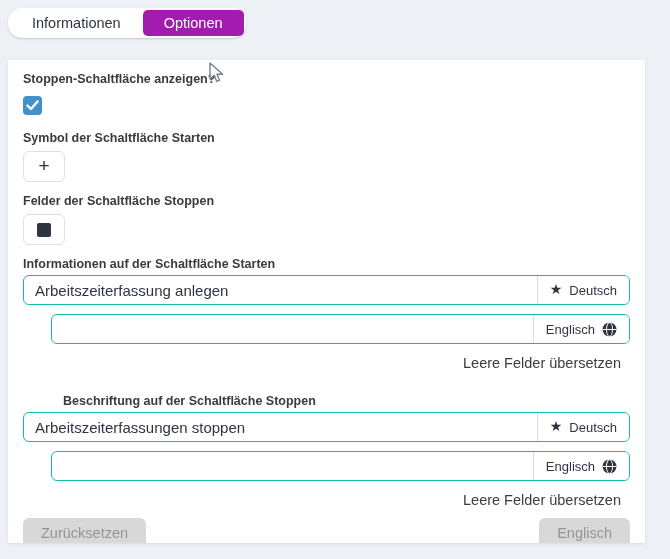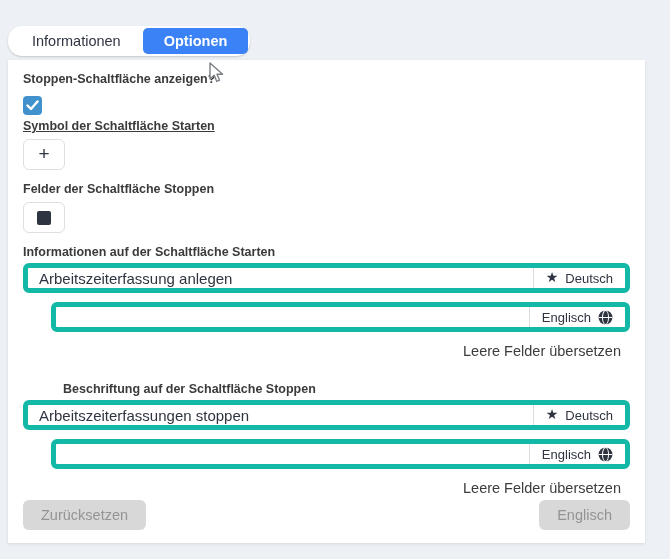--- a/index.html
+++ b/index.html
@@ -7,21 +7,21 @@
   body {
     background: #edf1f5;
     font-family: "Liberation Sans", sans-serif;
     position: relative;
     overflow: hidden;
   }
 
   
   .tabbar {
     position: absolute;
-    left: 8px; top: 26px;
+    left: 8px; top: 8px;
     display: inline-flex;
     align-items: center;
     background: #ffffff;
     border-radius: 14px;
     padding: 2px;
     height: 30px;
     box-shadow: 0 1px 2px rgba(0,0,0,0.18);
   }
   .tab {
     height: 26px;
@@ -29,23 +29,23 @@
     align-items: center;
     justify-content: center;
     padding: 0 22px;
     font-size: 14.5px;
     color: #2f3440;
     border-radius: 5px;
     cursor: pointer;
     white-space: nowrap;
   }
   .tab.active {
-    background: #3b82f6;
+    background: #a21caf;
     color: #ffffff;
-    font-weight: 700;
+    font-weight: 400;
     padding: 0 21px;
   }
 
   
   .card {
     position: absolute;
     left: 8px; top: 60px;
     width: 637px; height: 483px;
     background: #ffffff;
     border-radius: 0;
@@ -67,21 +67,21 @@
     width: 19px; height: 19px;
     background: #4191cd;
     border-radius: 4px;
     display: flex;
     align-items: center;
     justify-content: center;
     cursor: pointer;
   }
   .checkbox svg { display: block; }
 
-  .mt16 { margin-top: 4px; text-decoration: underline; }
+  .mt16 { margin-top: 16px; }
   .mt12 { margin-top: 12px; }
   .mt22 { margin-top: 22px; padding-left: 40px; }
 
   
   .icon-btn {
     margin-top: 5px;
     width: 42px; height: 31px;
     background: #ffffff;
     border: 1px solid #dcdfe3;
     border-radius: 6px;
@@ -101,21 +101,21 @@
     width: 14px; height: 14px;
     background: #2e3440;
     border-radius: 2px;
   }
 
   
   .input-group {
     margin-top: 3px;
     display: flex;
     height: 30px;
-    border: 5px solid #14b8a6;
+    border: 1px solid #14b8a6;
     border-radius: 6px;
     background: #ffffff;
     overflow: hidden;
   }
   .input-group.mt8 { margin-top: 9px; margin-left: 28px; }
   .form-input {
     flex: 1;
     border: none;
     outline: none;
     padding: 0 11px;
@@ -152,21 +152,21 @@
   .translate-link {
     font-size: 14.5px;
     color: #3c3c3c;
     cursor: pointer;
     display: inline-block;
     line-height: 17px;
   }
 
   
   .footer-row {
-    margin-top: 3px;
+    margin-top: 9px;
     display: flex;
     justify-content: space-between;
     align-items: center;
   }
   .btn {
     height: 30px;
     border: none;
     border-radius: 6px;
     background: #d8d8d8;
     color: #949494;

